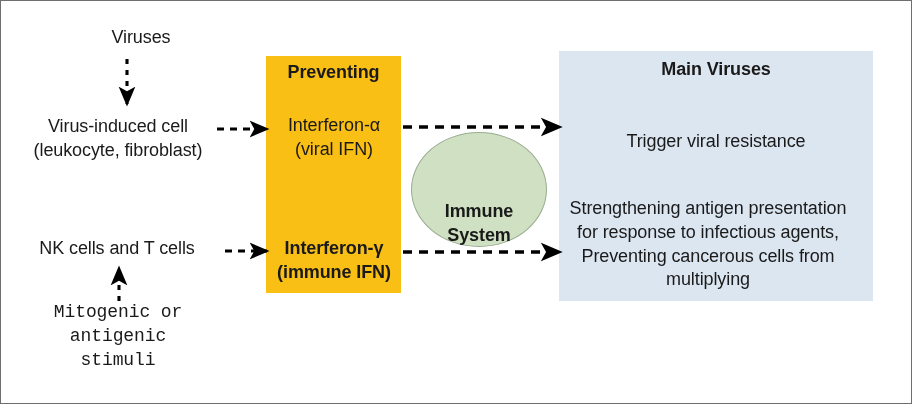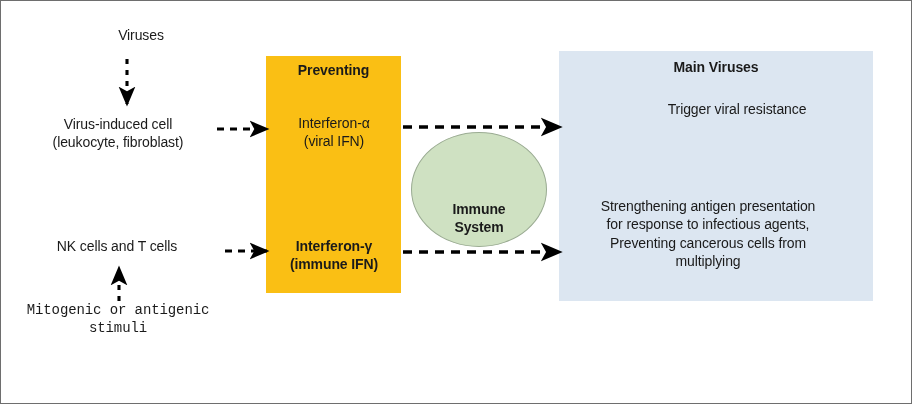--- a/index.html
+++ b/index.html
@@ -22,21 +22,21 @@
   .svg-layer {
     position: absolute;
     left: 0;
     top: 0;
     width: 912px;
     height: 404px;
   }
   .node-text {
     position: absolute;
     color: #1a1a1a;
-    font-size: 14px;
+    font-size: 18px;
     line-height: 1.32;
     text-align: center;
     white-space: pre-line;
     letter-spacing: -0.1px;
   }
   .bold-heading {
     font-weight: bold;
   }
 
   
@@ -81,21 +81,21 @@
   
   #main-function-panel {
     position: absolute;
     left: 558px;
     top: 50px;
     width: 314px;
     height: 250px;
     background: #dce6f1;
   }
   #label-main-function { left: 558px; top: 57px;  width: 314px; }
-  #label-trigger       { left: 558px; top: 99px; width: 314px; padding-left: 21px; }
+  #label-trigger       { left: 558px; top: 129px; width: 314px; }
   #label-strengthening { left: 544px; top: 196px; width: 326px; }
 </style>
 </head>
 <body>
 
 <div id="diagram-root">
 
   <div id="secretion-box"></div>
   <div id="immune-ellipse"></div>
   <div id="main-function-panel"></div>

